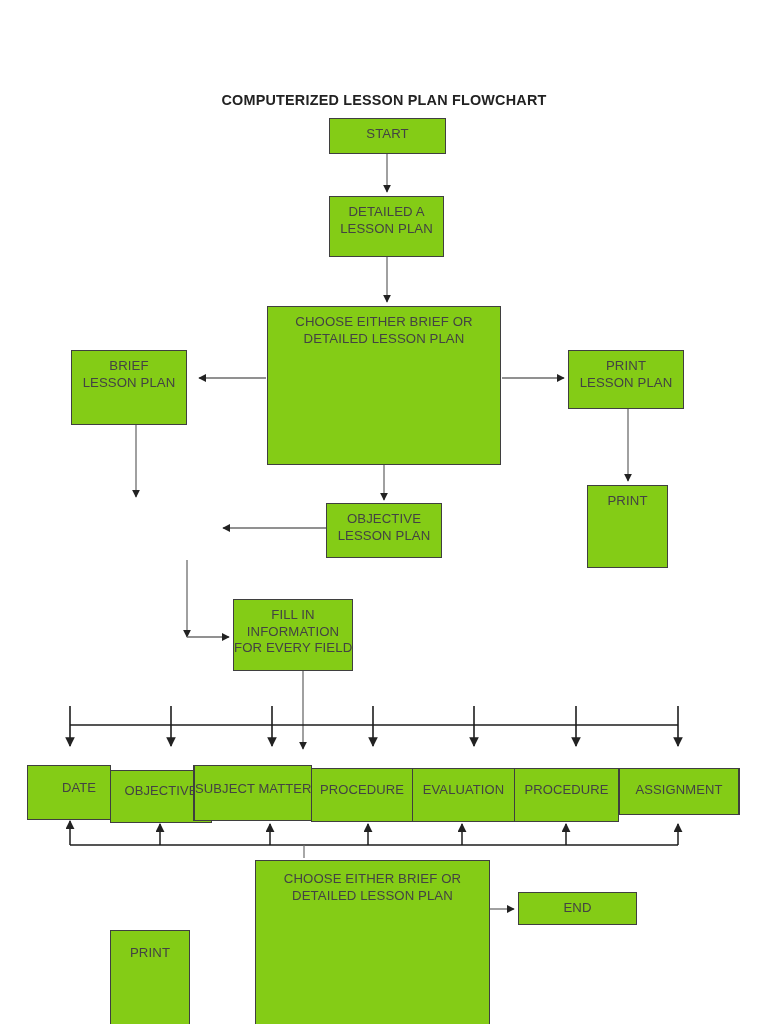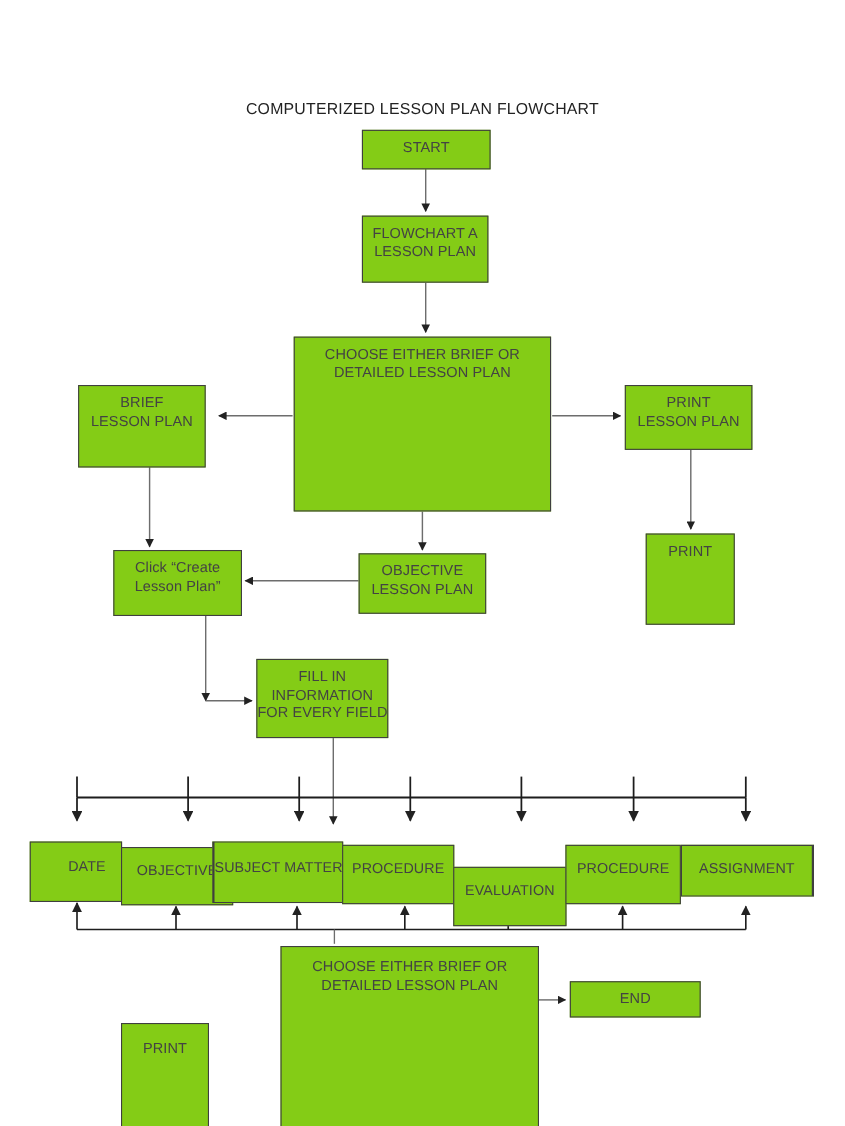--- a/index.html
+++ b/index.html
@@ -50,21 +50,21 @@
   .node.thickleft {
     border-left-width: 2.4px;
   }
   #page-title {
     position: absolute;
     left: 0;
     top: 92px;
     width: 768px;
     text-align: center;
     font-size: 14.4px;
-    font-weight: normal;
+    font-weight: bold;
     color: #222222;
     letter-spacing: 0.2px;
   }
   .lbl-line {
     display: block;
   }
 </style>
 </head>
 <body>
 
@@ -139,21 +139,21 @@
   <div id="page-title">COMPUTERIZED LESSON PLAN FLOWCHART</div>
 
   <div class="node" style="left:329px; top:118px; width:117px; height:36px;">
     <span class="inner">
         <span class="lbl-line">START</span>
       </span>
   </div>
 
   <div class="node" style="left:329px; top:196px; width:115px; height:61px;">
     <span class="inner">
-      <span class="lbl-line">FLOWCHART A</span>
+      <span class="lbl-line">DETAILED A</span>
       <span class="lbl-line">LESSON PLAN</span>
     </span>
   </div>
 
   <div class="node" style="left:267px; top:306px; width:234px; height:159px;">
     <span class="inner">
       <span class="lbl-line">CHOOSE EITHER BRIEF OR</span>
       <span class="lbl-line">DETAILED LESSON PLAN</span>
     </span>
   </div>
@@ -171,26 +171,20 @@
       <span class="lbl-line">LESSON PLAN</span>
     </span>
   </div>
 
   <div class="node" style="left:587px; top:485px; width:81px; height:83px;">
     <span class="inner">
         <span class="lbl-line">PRINT</span>
       </span>
   </div>
 
-  <div class="node" style="left:103px; top:500px; width:117px; height:60px;">
-    <span class="inner">
-      <span class="lbl-line">Click “Create</span>
-      <span class="lbl-line">Lesson Plan”</span>
-    </span>
-  </div>
 
   <div class="node" style="left:326px; top:503px; width:116px; height:55px;">
     <span class="inner">
       <span class="lbl-line">OBJECTIVE</span>
       <span class="lbl-line">LESSON PLAN</span>
     </span>
   </div>
 
   <div class="node" style="left:233px; top:599px; width:120px; height:72px;">
     <span class="inner">
@@ -217,21 +211,21 @@
         <span class="lbl-line">SUBJECT MATTER</span>
       </span>
   </div>
 
   <div class="node" style="left:311px; top:768px; width:102px; height:54px; font-size:13px;">
     <span class="inner" style="padding-top:13px;">
         <span class="lbl-line">PROCEDURE</span>
       </span>
   </div>
 
-  <div class="node" style="left:412px; top:768px; width:103px; height:54px; font-size:13px;margin-top:20px;">
+  <div class="node" style="left:412px; top:768px; width:103px; height:54px; font-size:13px;">
     <span class="inner" style="padding-top:13px;">
         <span class="lbl-line">EVALUATION</span>
       </span>
   </div>
 
   <div class="node" style="left:514px; top:768px; width:105px; height:54px; font-size:13px;">
     <span class="inner" style="padding-top:13px;">
         <span class="lbl-line">PROCEDURE</span>
       </span>
   </div>

